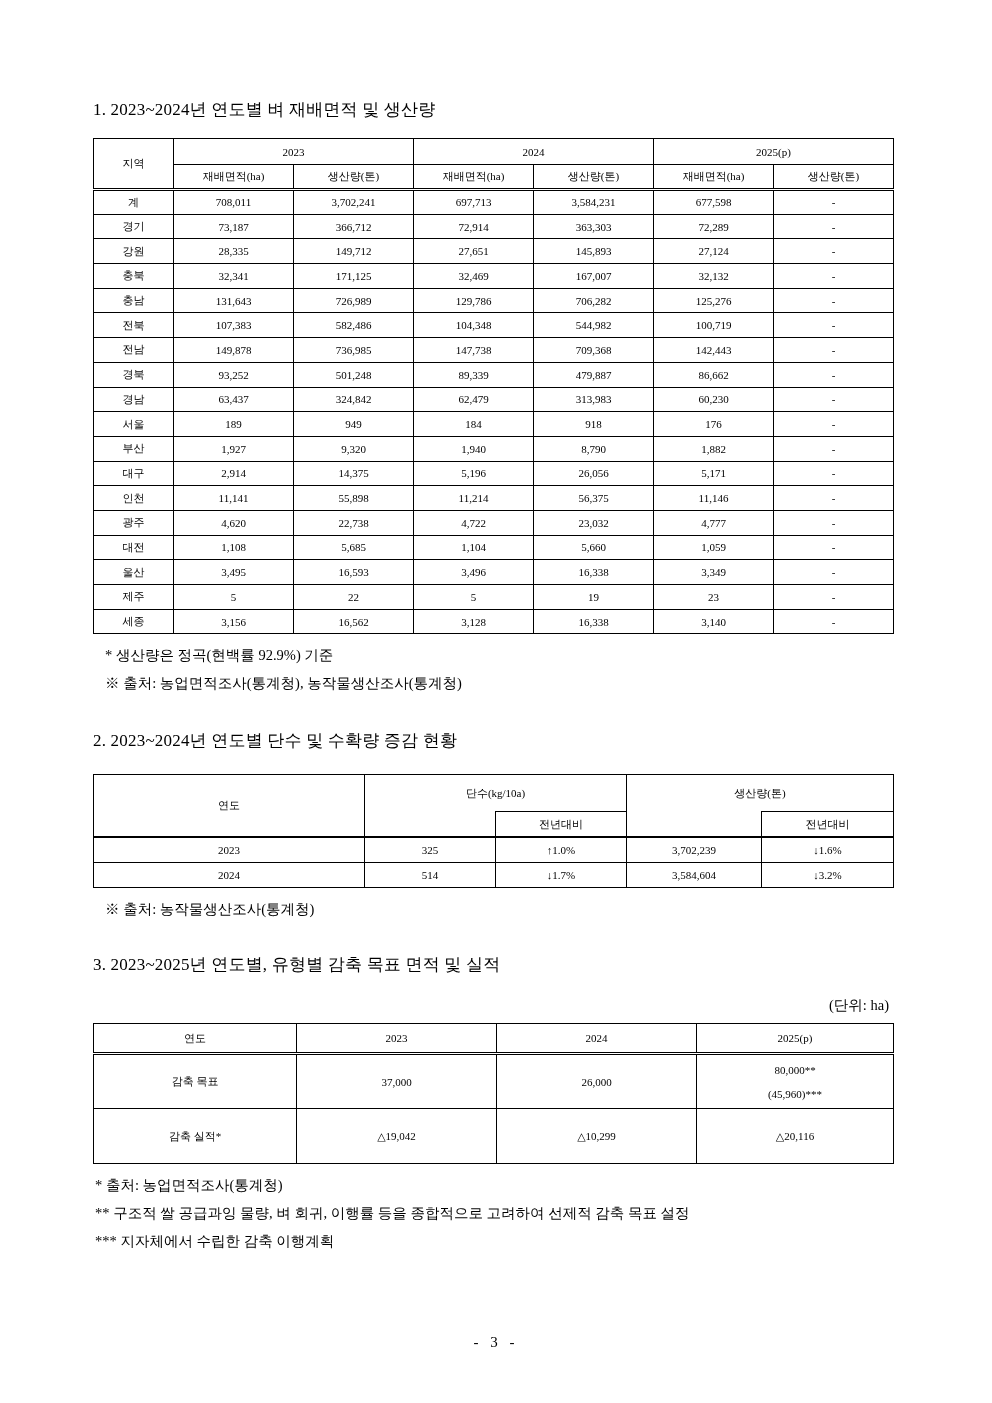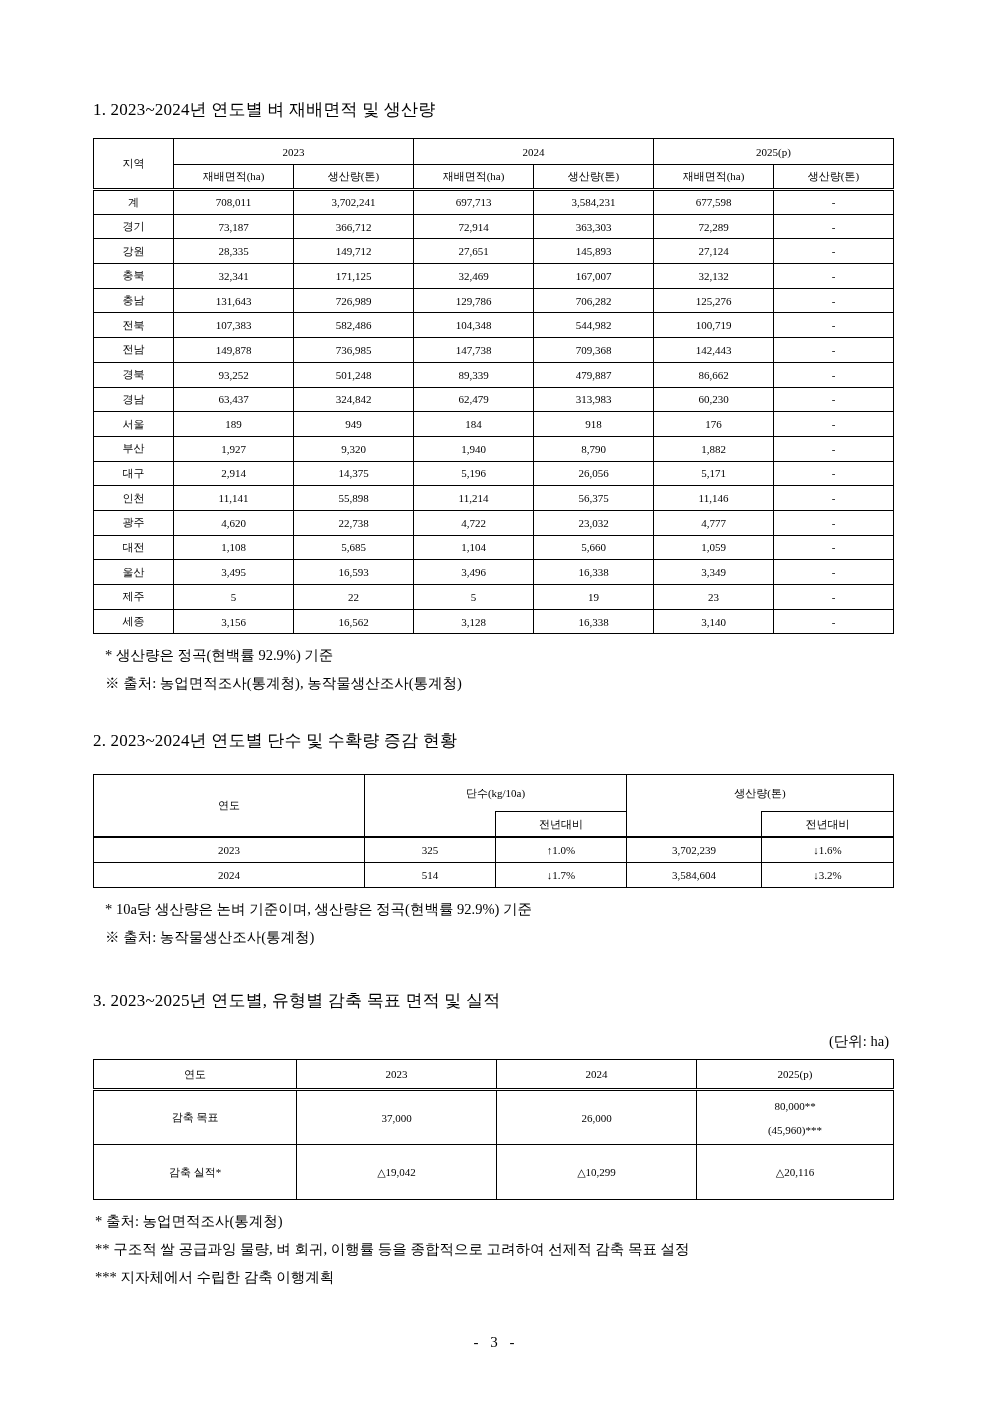--- a/index.html
+++ b/index.html
@@ -9,21 +9,21 @@
     font-family: "Liberation Serif", "DejaVu Serif", serif;
     color: #000;
     position: relative;
     overflow: hidden;
   }
   .content { width: 800px; margin-left: 93px; padding-top: 98px; }
 
   .sec-title { font-size: 17px; font-weight: normal; letter-spacing: 0.2px; }
   .title1 { margin-bottom: 17px; }
   .title2 { margin-top: 32px; }
-  .title3 { margin-top: 38px; }
+  .title3 { margin-top: 30px; }
 
   table { border-collapse: collapse; table-layout: fixed; width: 800px; font-size: 11px; }
   td { border: 1px solid #000; text-align: center; vertical-align: middle; padding: 0 2px; }
 
   
   .t1 thead tr.yr-row td { height: 26px; }
   .t1 thead tr.sub-row td { height: 25px; }
   .t1 tbody td { height: 24.7px; }
   .t1 tbody tr:first-child td { border-top: 3px double #000; }
 
@@ -293,21 +293,20 @@
         <td>2024</td>
         <td>514</td>
         <td>↓1.7%</td>
         <td>3,584,604</td>
         <td>↓3.2%</td>
       </tr>
     </tbody>
   </table>
 
   <div class="footnotes">
-    <div class="fn">* 10a당 생산량은 논벼 기준이며, 생산량은 정곡(현백률 92.9%) 기준</div>
     <div class="fn">※ 출처: 농작물생산조사(통계청)</div>
   </div>
 
   <div class="sec-title title3">3. 2023~2025년 연도별, 유형별 감축 목표 면적 및 실적</div>
   <div class="unit-label">(단위: ha)</div>
 
   <table class="t3">
     <colgroup>
       <col style="width:203px">
         <col style="width:200px">

